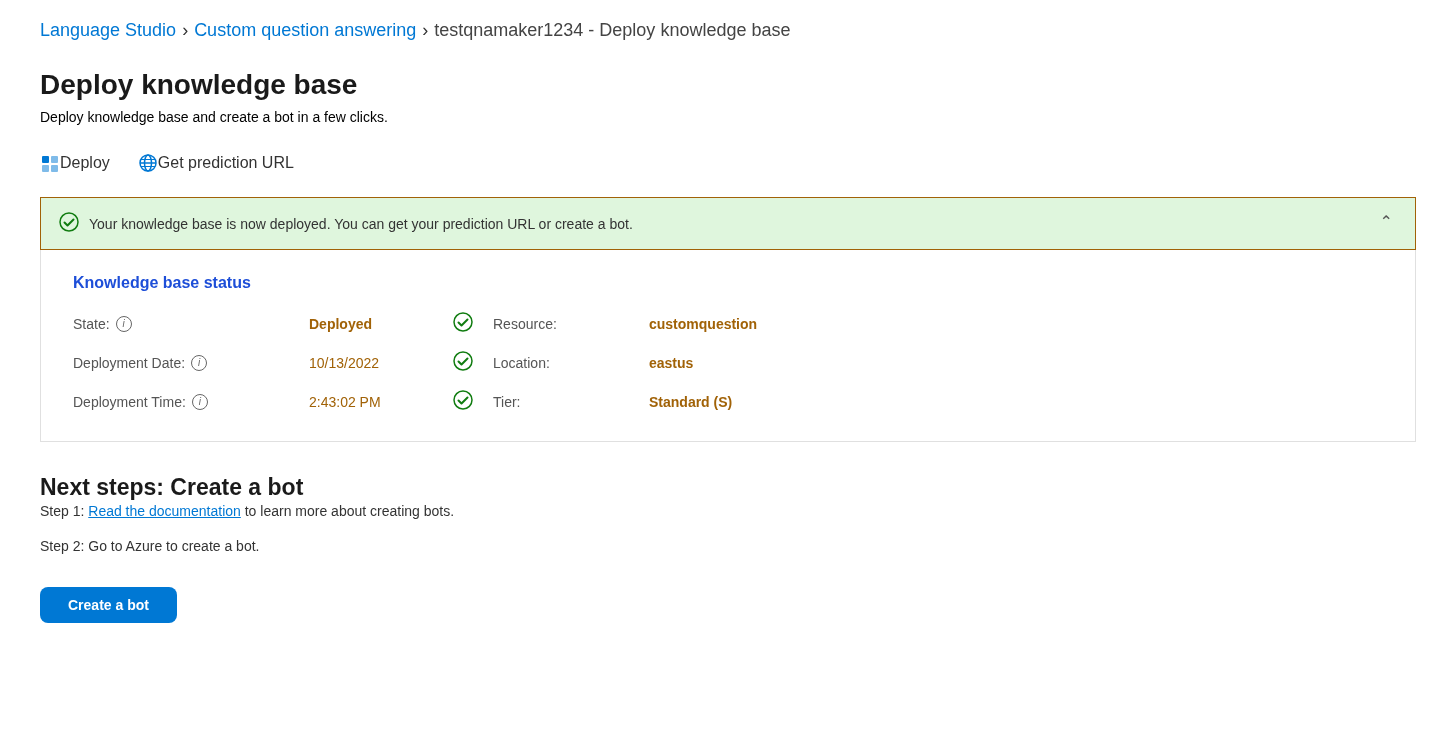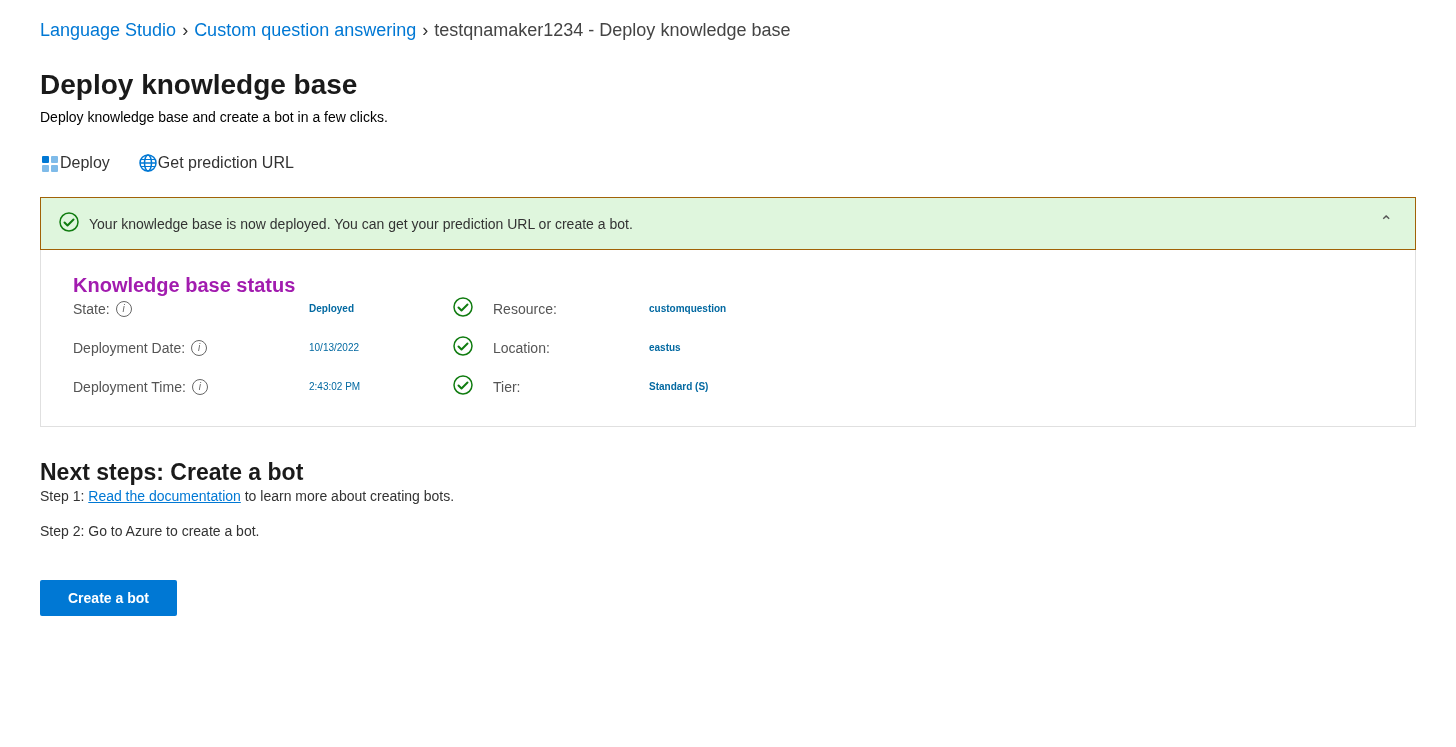--- a/index.html
+++ b/index.html
@@ -100,40 +100,41 @@
 
     
     .status-box {
       border: 1px solid #e0e0e0;
       border-top: none;
       background: #fff;
       padding: 24px 32px 28px 32px;
       margin-bottom: 32px;
     }
     .status-title {
-      font-size: 20px;
+      font-size: 16px;
       font-weight: 700;
-      color: #a21caf;
+      color: #1d4ed8;
+      margin-bottom: 20px;
     }
     .status-grid {
       display: grid;
       grid-template-columns: 220px 160px 40px 140px 200px;
       row-gap: 16px;
       align-items: center;
     }
     .status-label {
       color: #555;
       font-size: 14px;
       display: flex;
       align-items: center;
       gap: 6px;
     }
     .status-value {
-      font-size: 10px;
-      color: #0369a1;
+      font-size: 14px;
+      color: #a16207;
       padding-left: 16px;
     }
     .status-value.bold {
       font-weight: 700;
     }
     .info-icon {
       width: 16px;
       height: 16px;
       border: 1.5px solid #666;
       border-radius: 50%;
@@ -168,22 +169,22 @@
 
     
     .create-bot-btn {
       background: #0078d4;
       color: #fff;
       border: none;
       padding: 10px 28px;
       font-size: 14px;
       font-weight: 600;
       cursor: pointer;
-      margin-top: 24px;
-      border-radius: 2px;
+      margin-top: 16px;
+      border-radius: 8px;
     }
 
     
     .deploy-icon-svg {
       width: 20px;
       height: 20px;
     }
     .globe-icon-svg {
       width: 20px;
       height: 20px;

